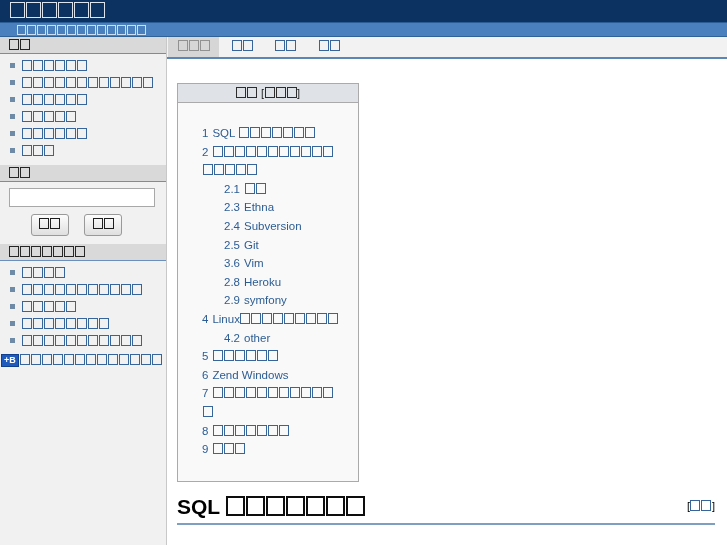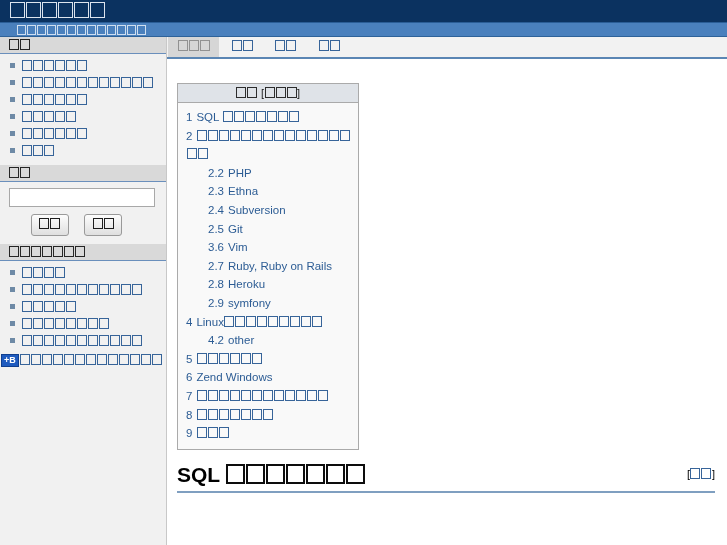--- a/index.html
+++ b/index.html
@@ -199,21 +199,21 @@
     background: #dfe3e8;
     border-bottom: 1px solid #aaaaaa;
     text-align: center;
     font-size: 11px;
     font-weight: bold;
     padding: 3px 0 3px 0;
     color: #222222;
   }
   #toc-title .tofu { width: 10px; height: 11px; }
   #toc-title .toc-toggle { font-weight: normal; color: #222; }
-  #toc-list { padding: 5px 0 6px 0; margin: 0; list-style: none; }
+  #toc-list { padding: 5px 0 6px 0; margin: 16px; list-style: none; }
   #toc-list li { line-height: 18.6px; padding-left: 8px; font-size: 11.5px; }
   #toc-list li.lvl2 { padding-left: 30px; }
   .toc-link { color: #2c5c94; cursor: pointer; }
   .toc-num { color: #2c5c94; margin-right: 4px; }
   .toc-link .tofu { width: 10px; height: 11px; }
 
   
   #article { margin: 12px 0 0 10px; width: 538px; }
   #art-h2 {
     font-size: 21px;
@@ -307,26 +307,25 @@
       </div>
 
       <div id="toc">
         <div id="toc-title">
           <span><span class="tofu"></span><span class="tofu"></span></span>
           <span class="toc-toggle">[<span class="tofu"></span><span class="tofu"></span><span class="tofu"></span>]</span>
         </div>
         <ul id="toc-list">
             <li class="lvl1"><span class="toc-num">1</span><span class="toc-link">SQL <span class="tofu"></span><span class="tofu"></span><span class="tofu"></span><span class="tofu"></span><span class="tofu"></span><span class="tofu"></span><span class="tofu"></span></span></li>
             <li class="lvl1"><span class="toc-num">2</span><span class="toc-link"><span class="tofu"></span><span class="tofu"></span><span class="tofu"></span><span class="tofu"></span><span class="tofu"></span><span class="tofu"></span><span class="tofu"></span><span class="tofu"></span><span class="tofu"></span><span class="tofu"></span><span class="tofu"></span><span class="tofu"></span><span class="tofu"></span><span class="tofu"></span><span class="tofu"></span><span class="tofu"></span></span></li>
-            <li class="lvl2"><span class="toc-num">2.2</span><span class="toc-link">PHP</span></li>
+            <li class="lvl2"><span class="toc-num">2.1</span><span class="toc-link"><span class="tofu"></span><span class="tofu"></span></span></li>
             <li class="lvl2"><span class="toc-num">2.3</span><span class="toc-link">Ethna</span></li>
             <li class="lvl2"><span class="toc-num">2.4</span><span class="toc-link">Subversion</span></li>
             <li class="lvl2"><span class="toc-num">2.5</span><span class="toc-link">Git</span></li>
             <li class="lvl2"><span class="toc-num">3.6</span><span class="toc-link">Vim</span></li>
-            <li class="lvl2"><span class="toc-num">2.7</span><span class="toc-link">Ruby, Ruby on Rails</span></li>
             <li class="lvl2"><span class="toc-num">2.8</span><span class="toc-link">Heroku</span></li>
             <li class="lvl2"><span class="toc-num">2.9</span><span class="toc-link">symfony</span></li>
             <li class="lvl1"><span class="toc-num">4</span><span class="toc-link">Linux<span class="tofu"></span><span class="tofu"></span><span class="tofu"></span><span class="tofu"></span><span class="tofu"></span><span class="tofu"></span><span class="tofu"></span><span class="tofu"></span><span class="tofu"></span></span></li>
             <li class="lvl2"><span class="toc-num">4.2</span><span class="toc-link">other</span></li>
             <li class="lvl1"><span class="toc-num">5</span><span class="toc-link"><span class="tofu"></span><span class="tofu"></span><span class="tofu"></span><span class="tofu"></span><span class="tofu"></span><span class="tofu"></span></span></li>
             <li class="lvl1"><span class="toc-num">6</span><span class="toc-link">Zend Windows</span></li>
             <li class="lvl1"><span class="toc-num">7</span><span class="toc-link"><span class="tofu"></span><span class="tofu"></span><span class="tofu"></span><span class="tofu"></span><span class="tofu"></span><span class="tofu"></span><span class="tofu"></span><span class="tofu"></span><span class="tofu"></span><span class="tofu"></span><span class="tofu"></span><span class="tofu"></span></span></li>
             <li class="lvl1"><span class="toc-num">8</span><span class="toc-link"><span class="tofu"></span><span class="tofu"></span><span class="tofu"></span><span class="tofu"></span><span class="tofu"></span><span class="tofu"></span><span class="tofu"></span></span></li>
             <li class="lvl1"><span class="toc-num">9</span><span class="toc-link"><span class="tofu"></span><span class="tofu"></span><span class="tofu"></span></span></li>
           </ul>

